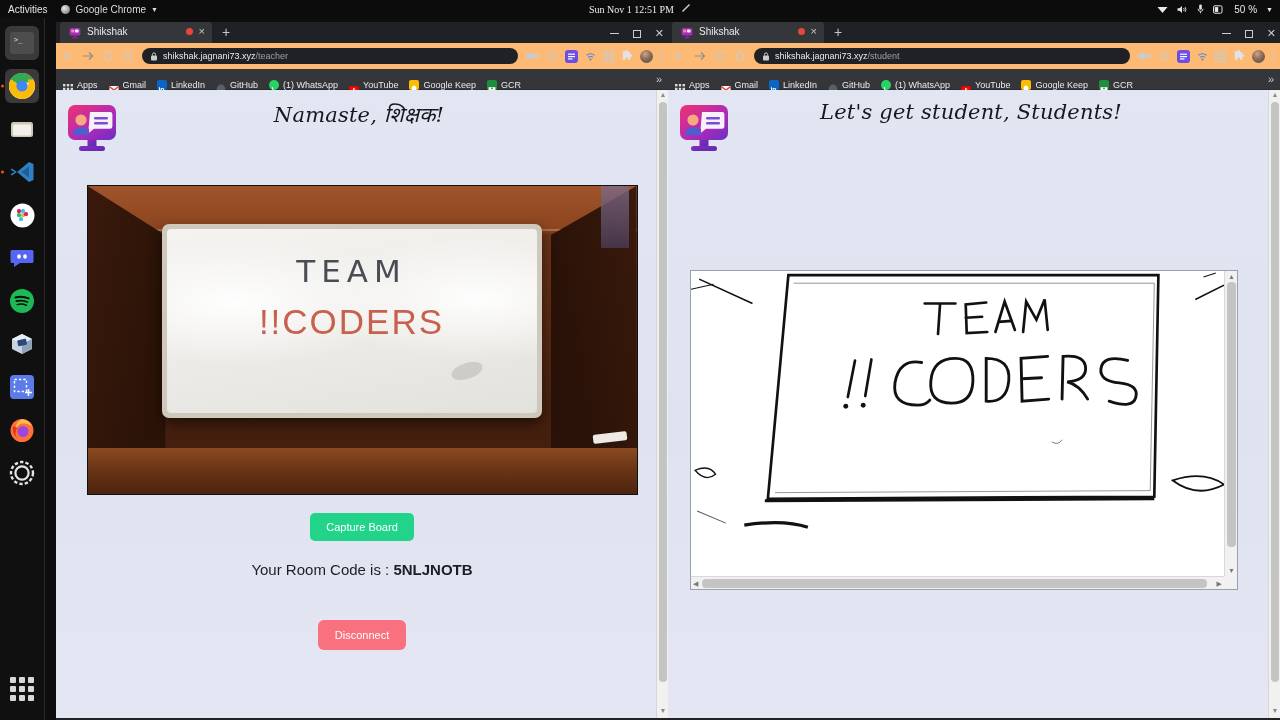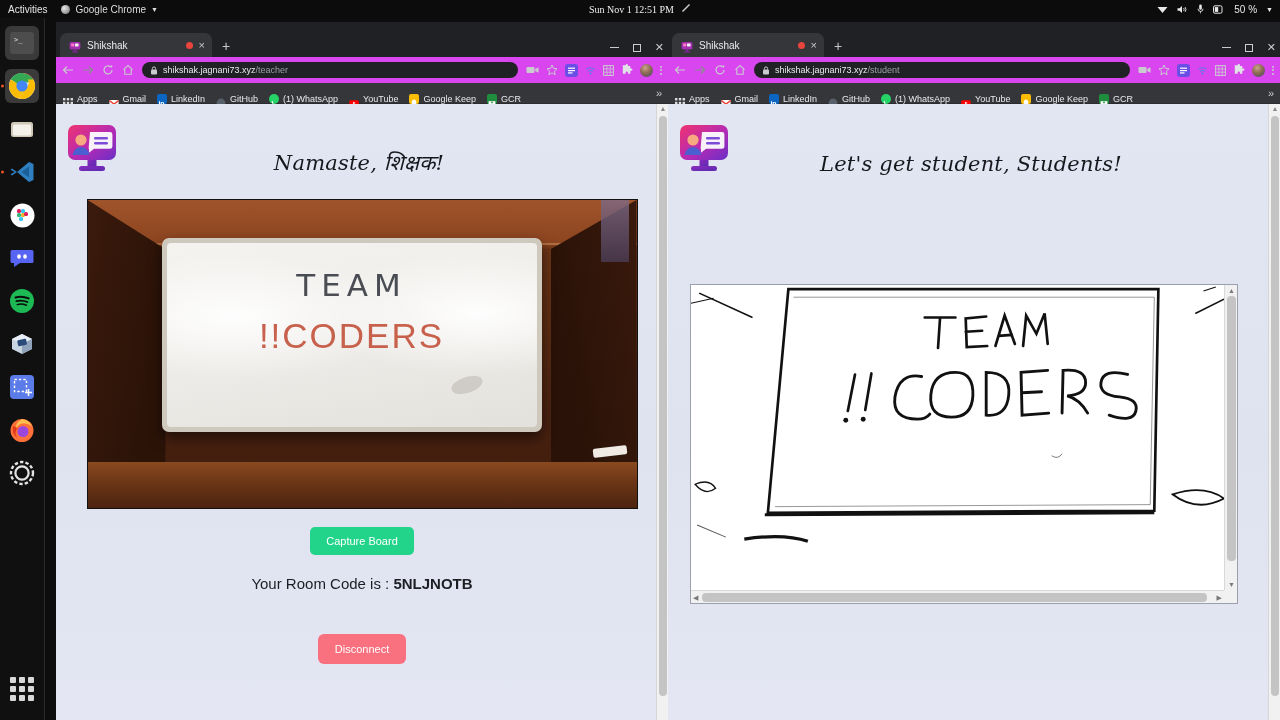--- a/index.html
+++ b/index.html
@@ -55,21 +55,21 @@
     gap: 3px; align-content: center; justify-content: center;
   }
   .dock-apps i { background: #d8d8d8; border-radius: 1px; display: block; }
 
   
   .win { position: absolute; top: 22px; height: 698px; background: #202124; overflow: hidden; }
   .win.left  { left: 56px;  width: 612px; }
   .win.right { left: 668px; width: 612px; }
 
   .tabstrip {
-    height: 35px; background: #202124; display: flex; align-items: flex-end;
+    height: 21px; background: #202124; display: flex; align-items: flex-end;
     position: relative; padding-left: 4px;
   }
   .tab {
     display: flex; align-items: center; gap: 6px; height: 24px;
     background: #35363a; border-radius: 7px 7px 0 0; padding: 0 7px 0 9px;
     min-width: 152px; position: relative;
   }
   .tab-fav { width: 12px; height: 12px; flex: none; }
   .tab-title { font-size: 10px; color: #e8eaed; white-space: nowrap; flex: 1; }
   .tab-rec { width: 7px; height: 7px; border-radius: 50%; background: #e8453c; flex: none; }
@@ -77,21 +77,21 @@
   .newtab { color: #c5c7ca; font-size: 14px; margin: 0 0 4px 10px; line-height: 1; }
   .wincontrols {
     position: absolute; right: 4px; bottom: 4px; display: flex; align-items: center; gap: 14px;
     color: #c9cbcf; font-size: 10px;
   }
   .wc-min { width: 9px; height: 1px; background: #c9cbcf; display: block; }
   .wc-max { width: 8px; height: 8px; border: 1px solid #c9cbcf; display: block; }
   .wc-close { font-size: 11px; line-height: 1; }
 
   .toolbar {
-    height: 23px; background: #d946ef; display: flex; align-items: center;
+    height: 23px; background: #fdba74; display: flex; align-items: center;
     gap: 8px; padding: 13px 6px;
   }
   .tb-icon { color: #c9cbcf; display: flex; align-items: center; justify-content: center; }
   .omnibox {
     flex: 1; height: 16px; background: #202124; border-radius: 9px;
     display: flex; align-items: center; gap: 5px; padding: 0 8px; min-width: 0;
   }
   .omni-lock { flex: none; }
   .omni-url { font-size: 9px; color: #e8eaed; white-space: nowrap; overflow: hidden; }
   .omni-url .path { color: #9aa0a6; }
@@ -127,21 +127,21 @@
     background: #f1f1f1; border-left: 1px solid #d6d6d6;
   }
   .pg-scroll .thumb {
     position: absolute; left: 2px; top: 12px; width: 8px; height: 580px;
     background: #c4c4c4; border-radius: 4px;
   }
   .pg-scroll .arr { position: absolute; left: 2px; width: 8px; height: 10px; color: #8a8a8a; font-size: 7px; text-align: center; }
   .pg-scroll .arr.up { top: 1px; }
   .pg-scroll .arr.dn { bottom: 1px; }
 
-  .pg-header { display: flex; align-items: flex-end; padding: 10px 0 0 8px; height: 72px; }
+  .pg-header { display: flex; align-items: flex-start; padding: 10px 0 0 8px; height: 72px; }
   .logo { width: 56px; height: 56px; flex: none; }
   .greeting {
     flex: 1; text-align: center; font-family: "DejaVu Serif", serif;
     font-style: italic; font-size: 21px; color: #16181d; margin-right: 70px;
     letter-spacing: .2px;
   }
 
   
   .board-photo {
     margin: 23px auto 0; width: 551px; height: 310px;

